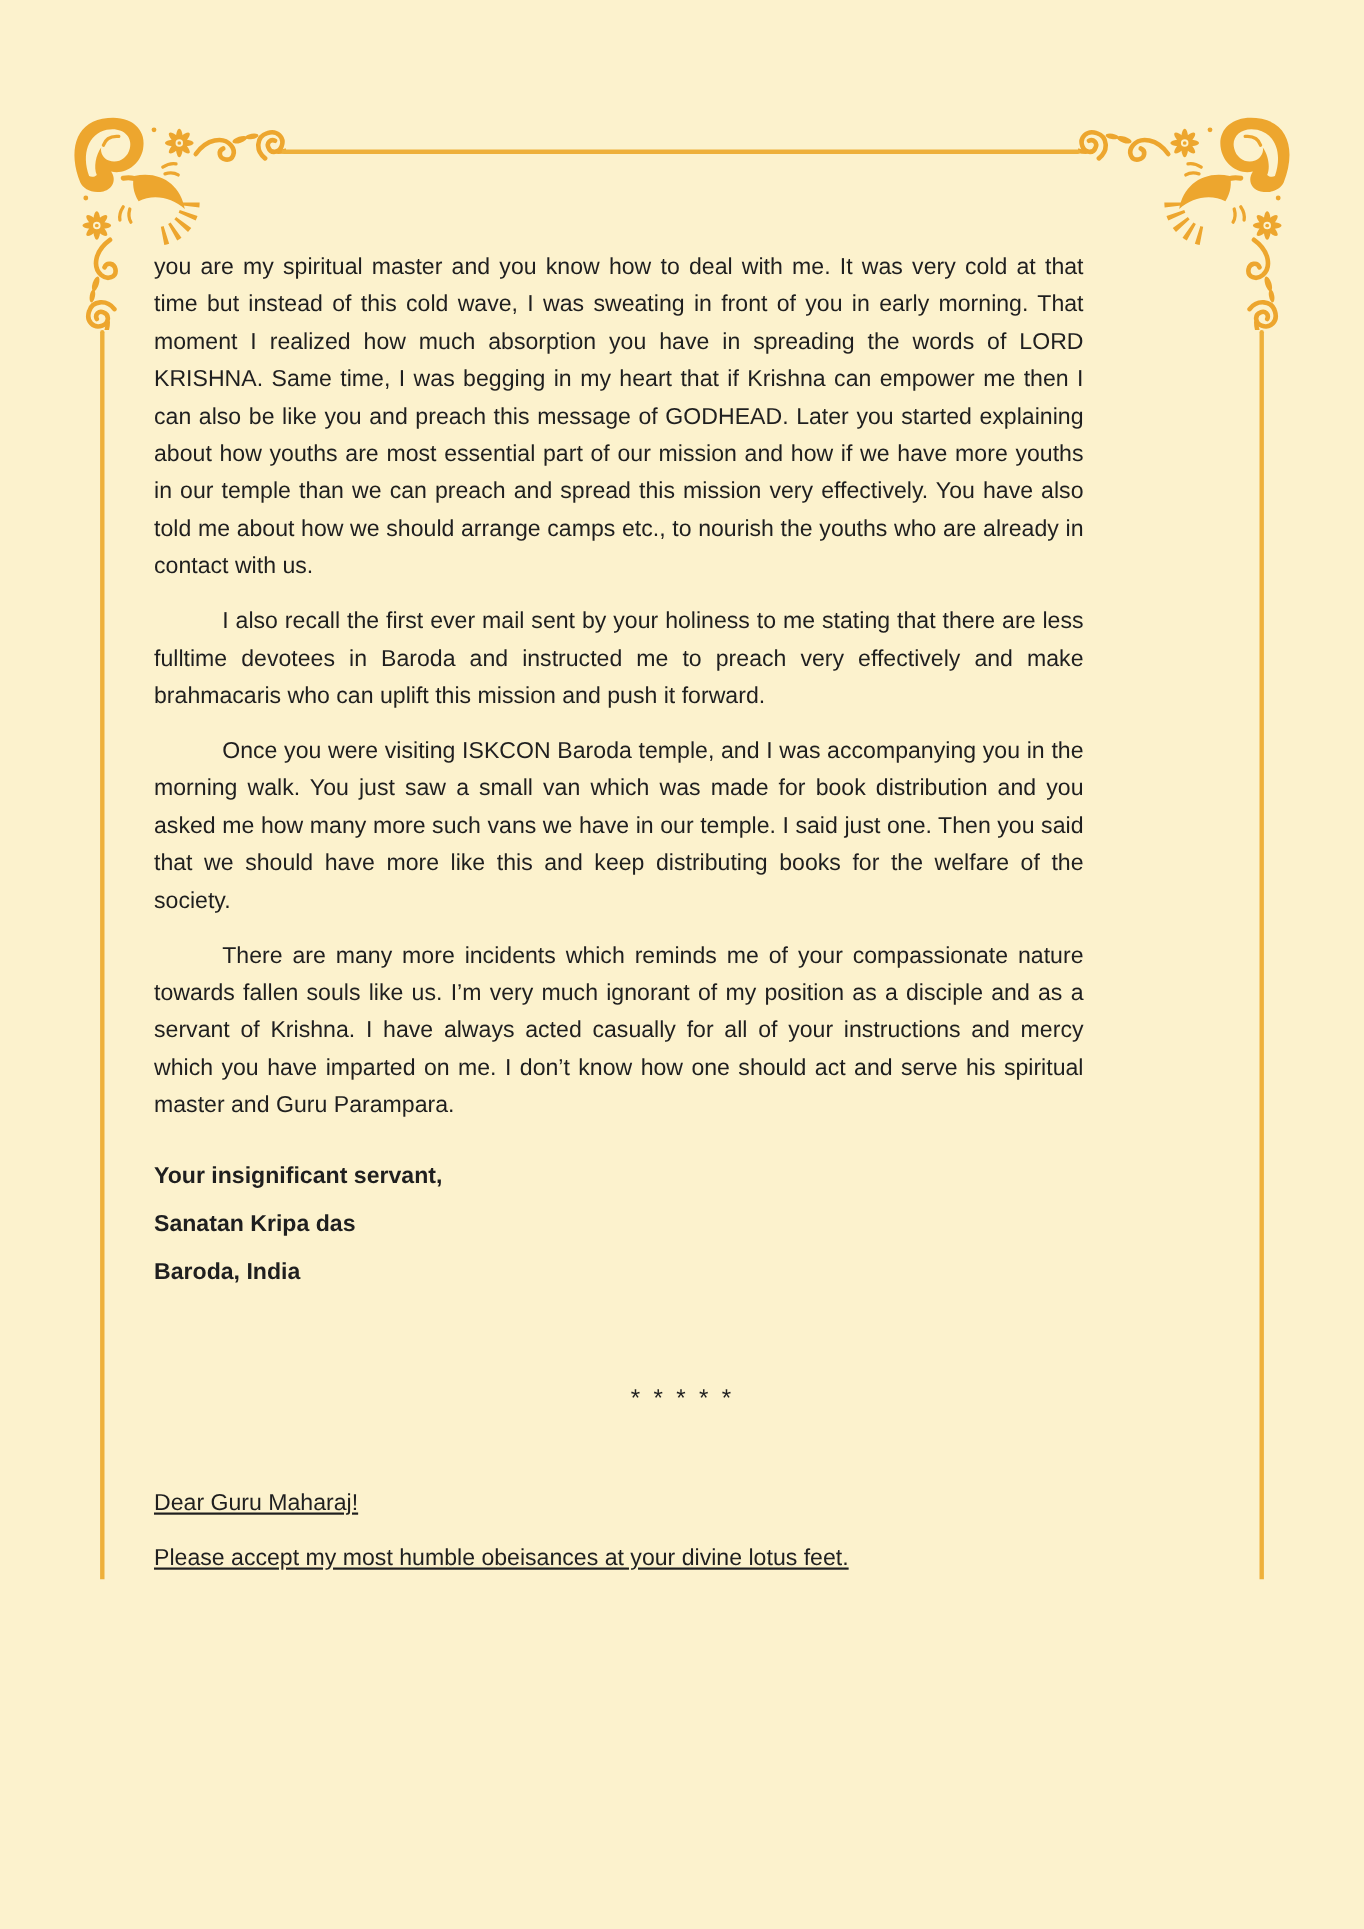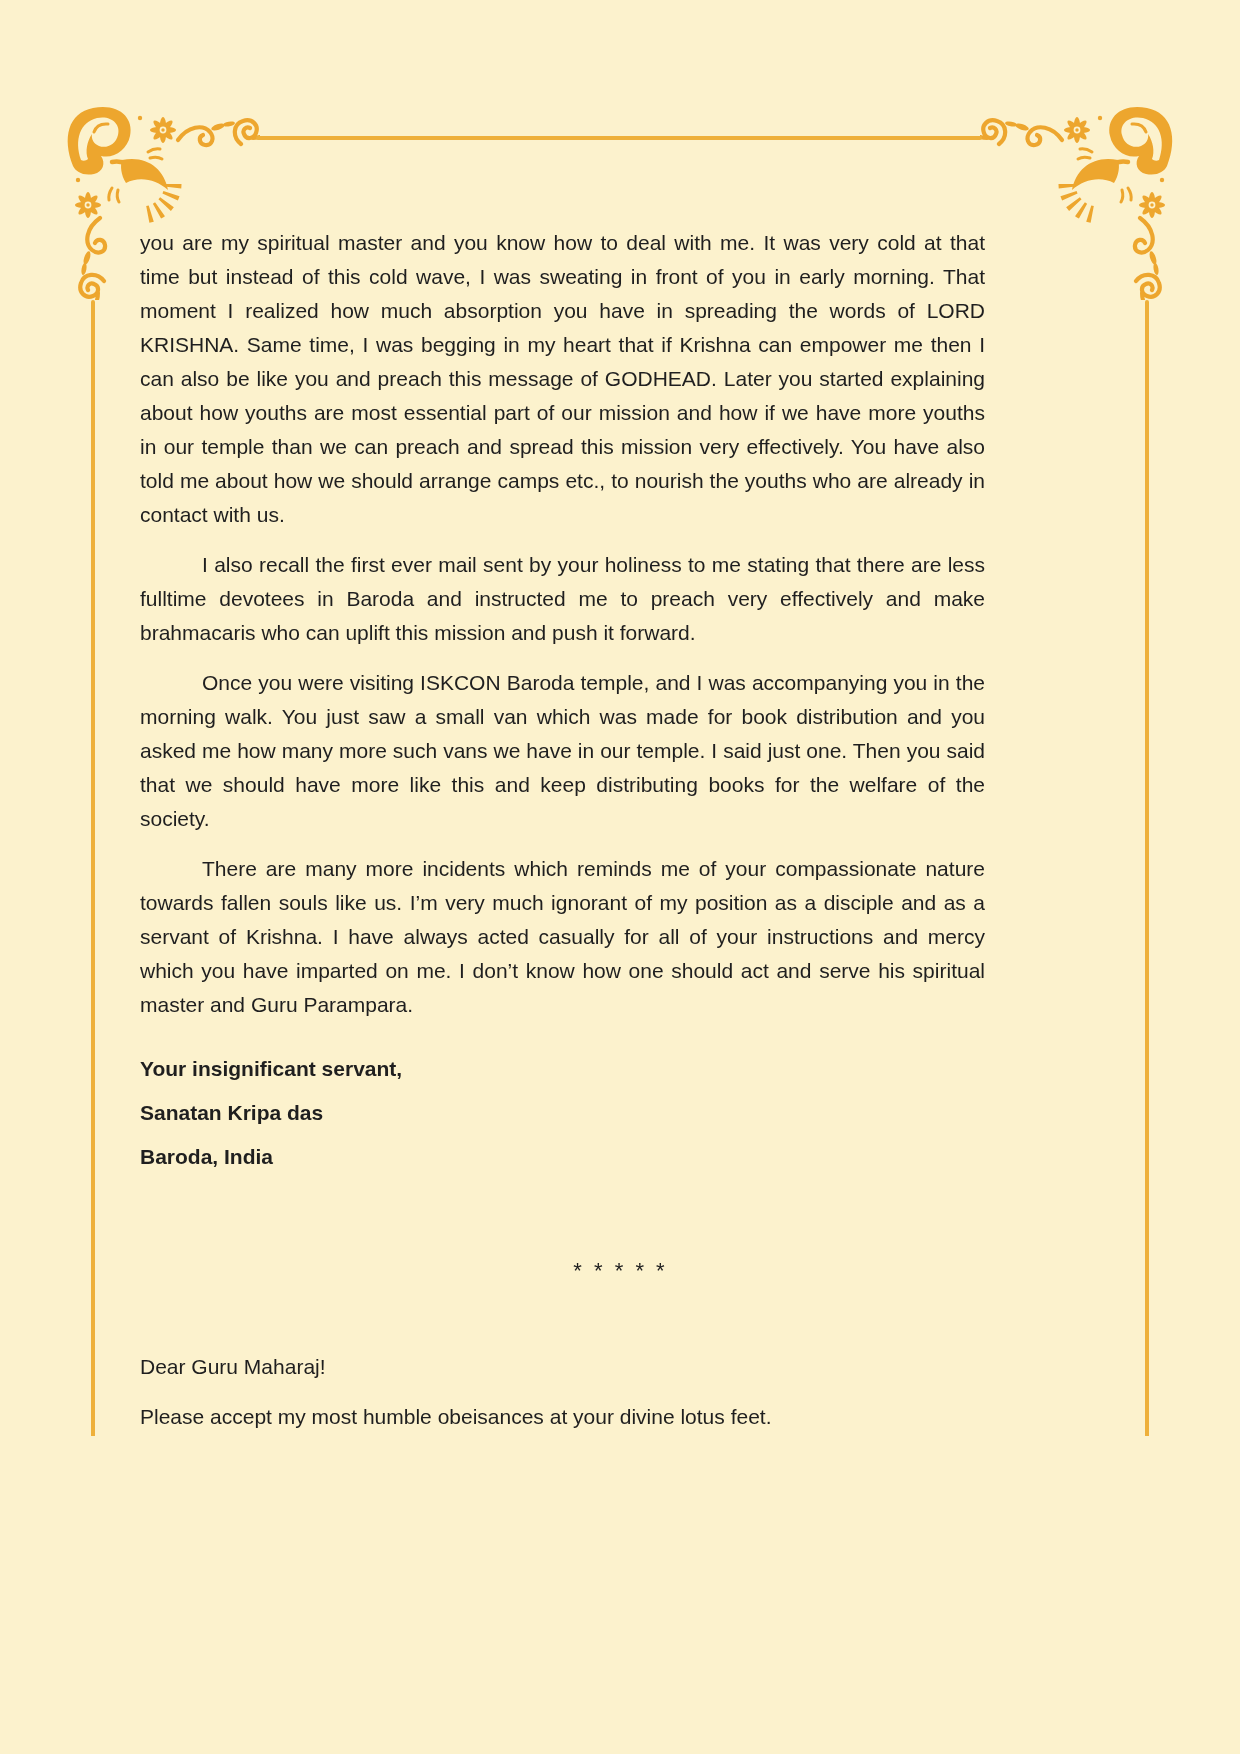--- a/index.html
+++ b/index.html
@@ -33,21 +33,21 @@
     font-size:21px;line-height:34px;
   }
   .para{margin:0 0 16px 0;text-align:justify;}
   .para.indented{text-indent:62px;}
   .sig-block{margin-top:30px;font-weight:bold;}
   .sig{margin:0 0 10px 0;}
   .separator{
     margin-top:80px;text-align:center;position:relative;left:58px;
     font-size:22px;letter-spacing:3px;
   }
-  .greet-block{margin-top:62px;}
+  .greet-block{margin-top:62px;text-decoration:underline;}
   .greet{margin:0 0 16px 0;}
   .page-number{
     position:absolute;left:156px;top:1624px;width:845px;
     text-align:left;font-size:27px;color:var(--ink);
   }
 </style>
 </head>
 <body>
 
 <svg width="0" height="0" style="position:absolute">

